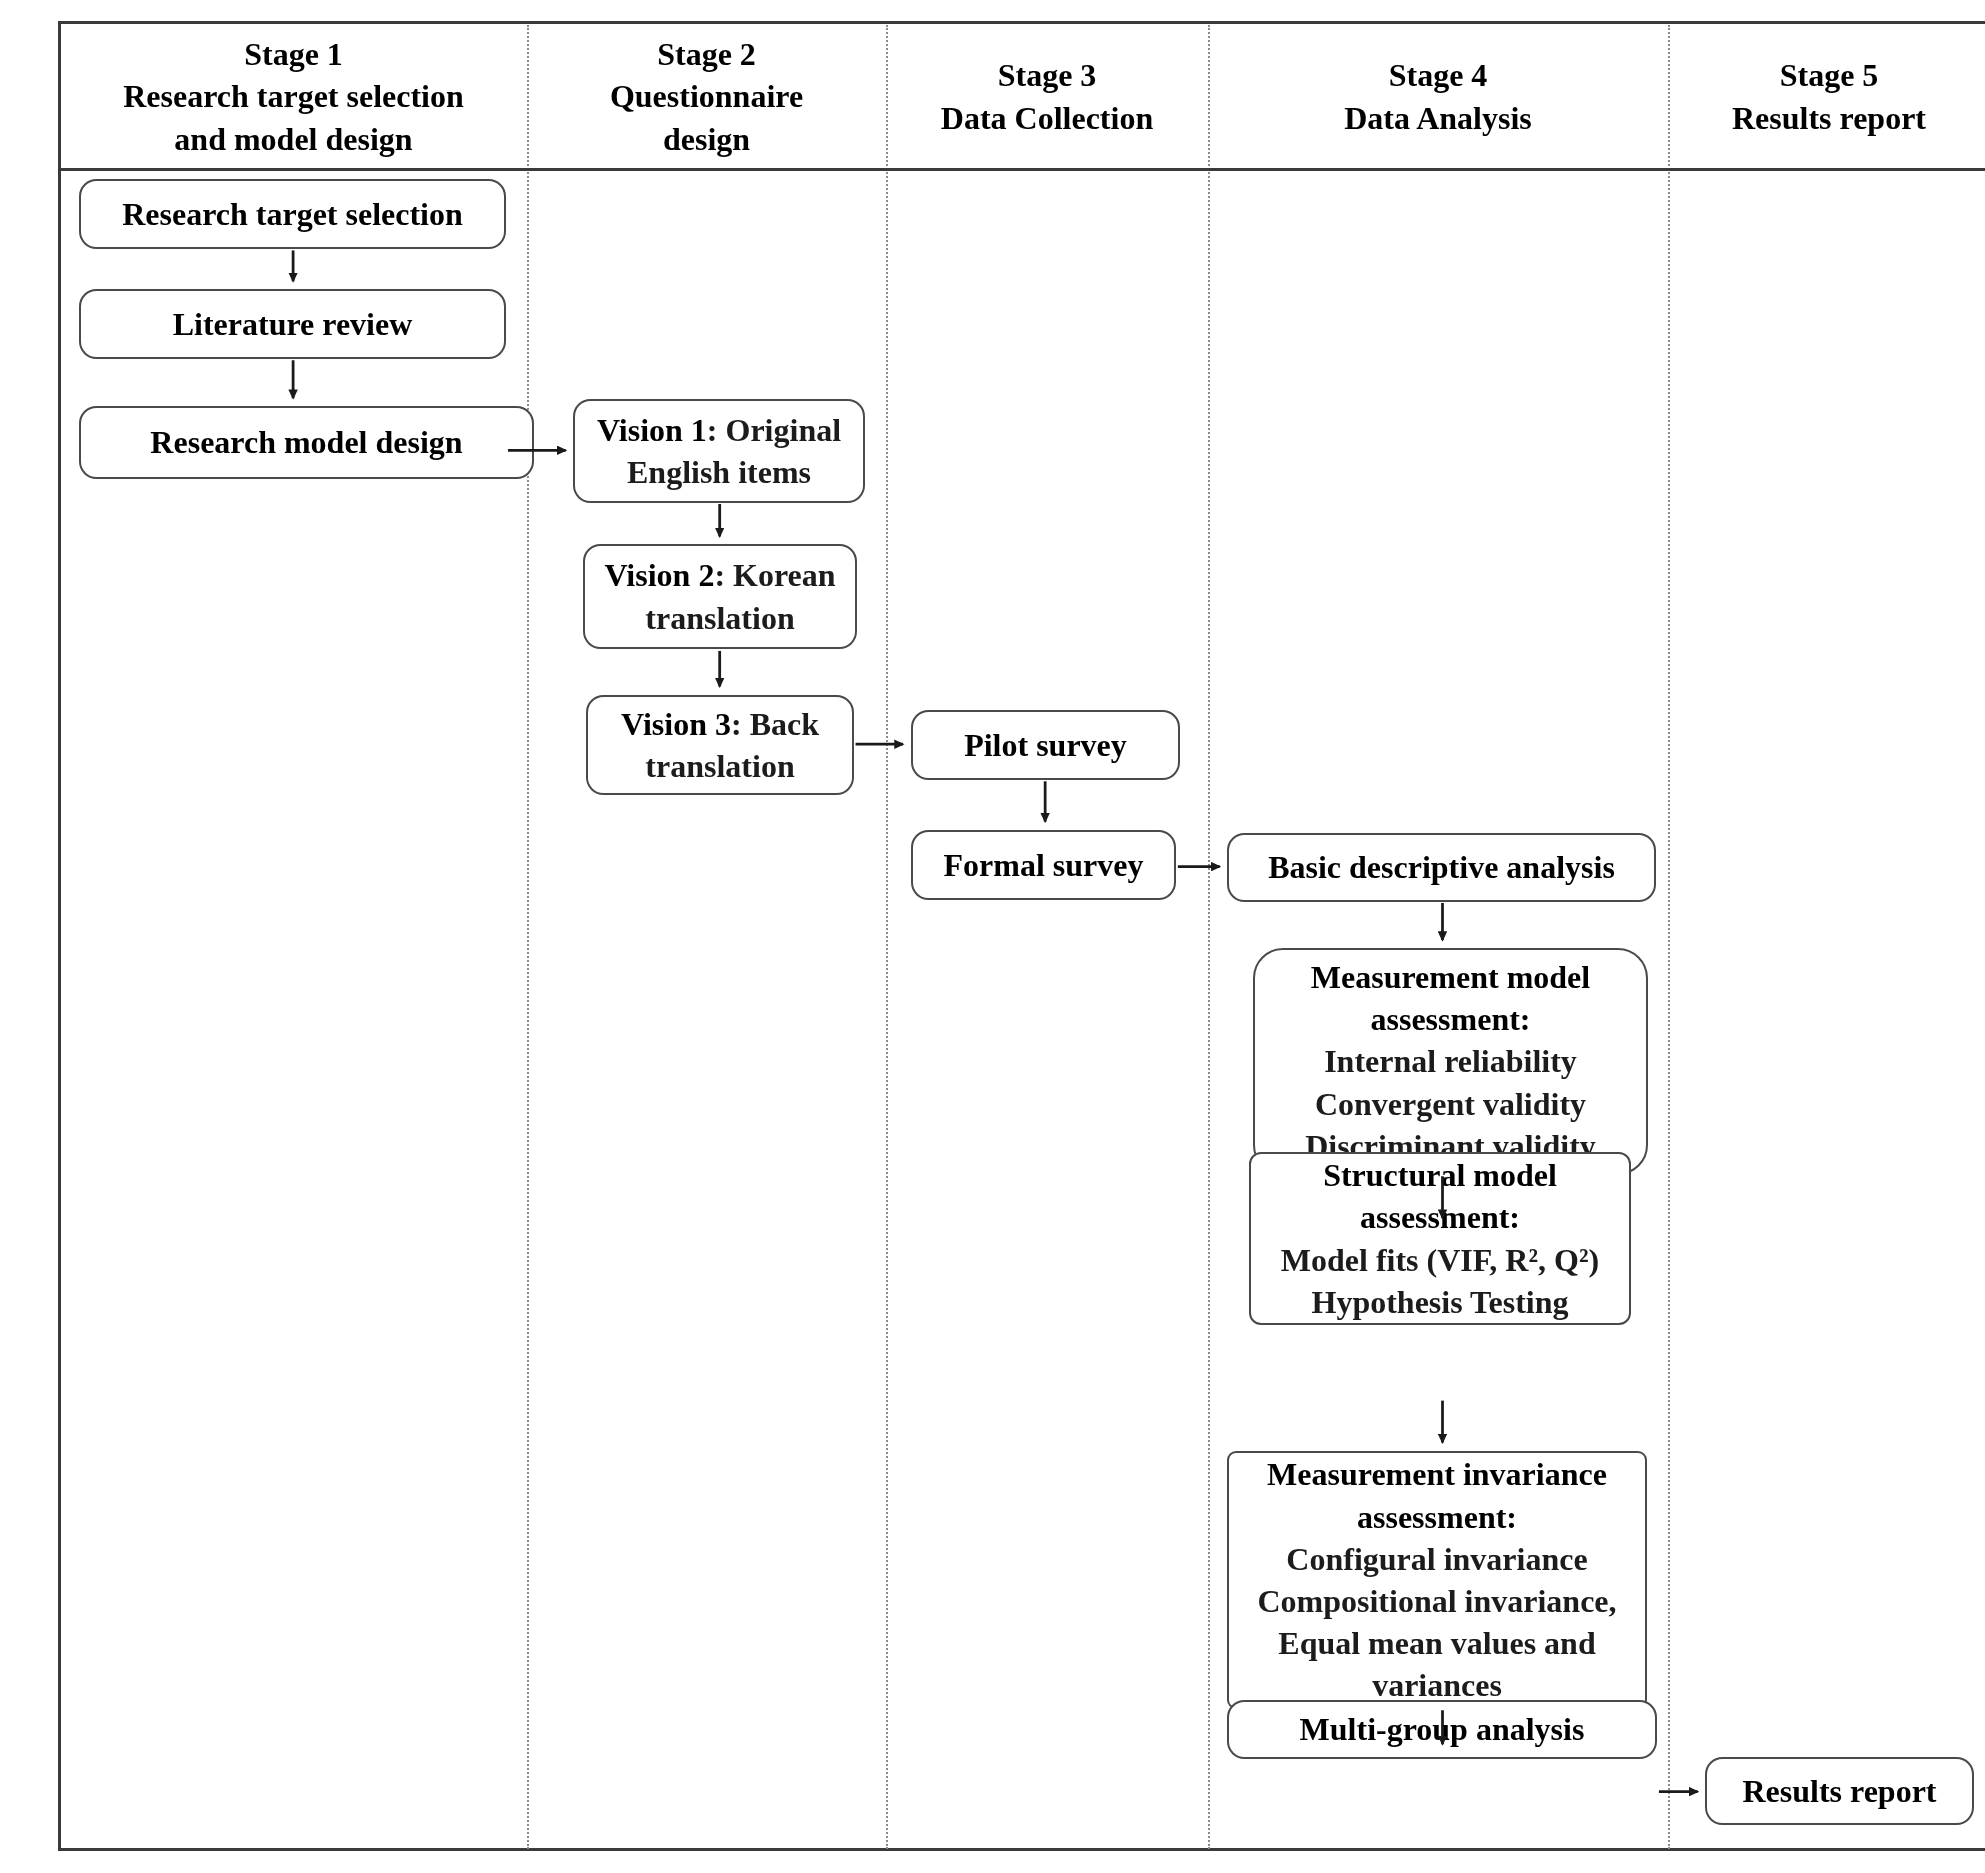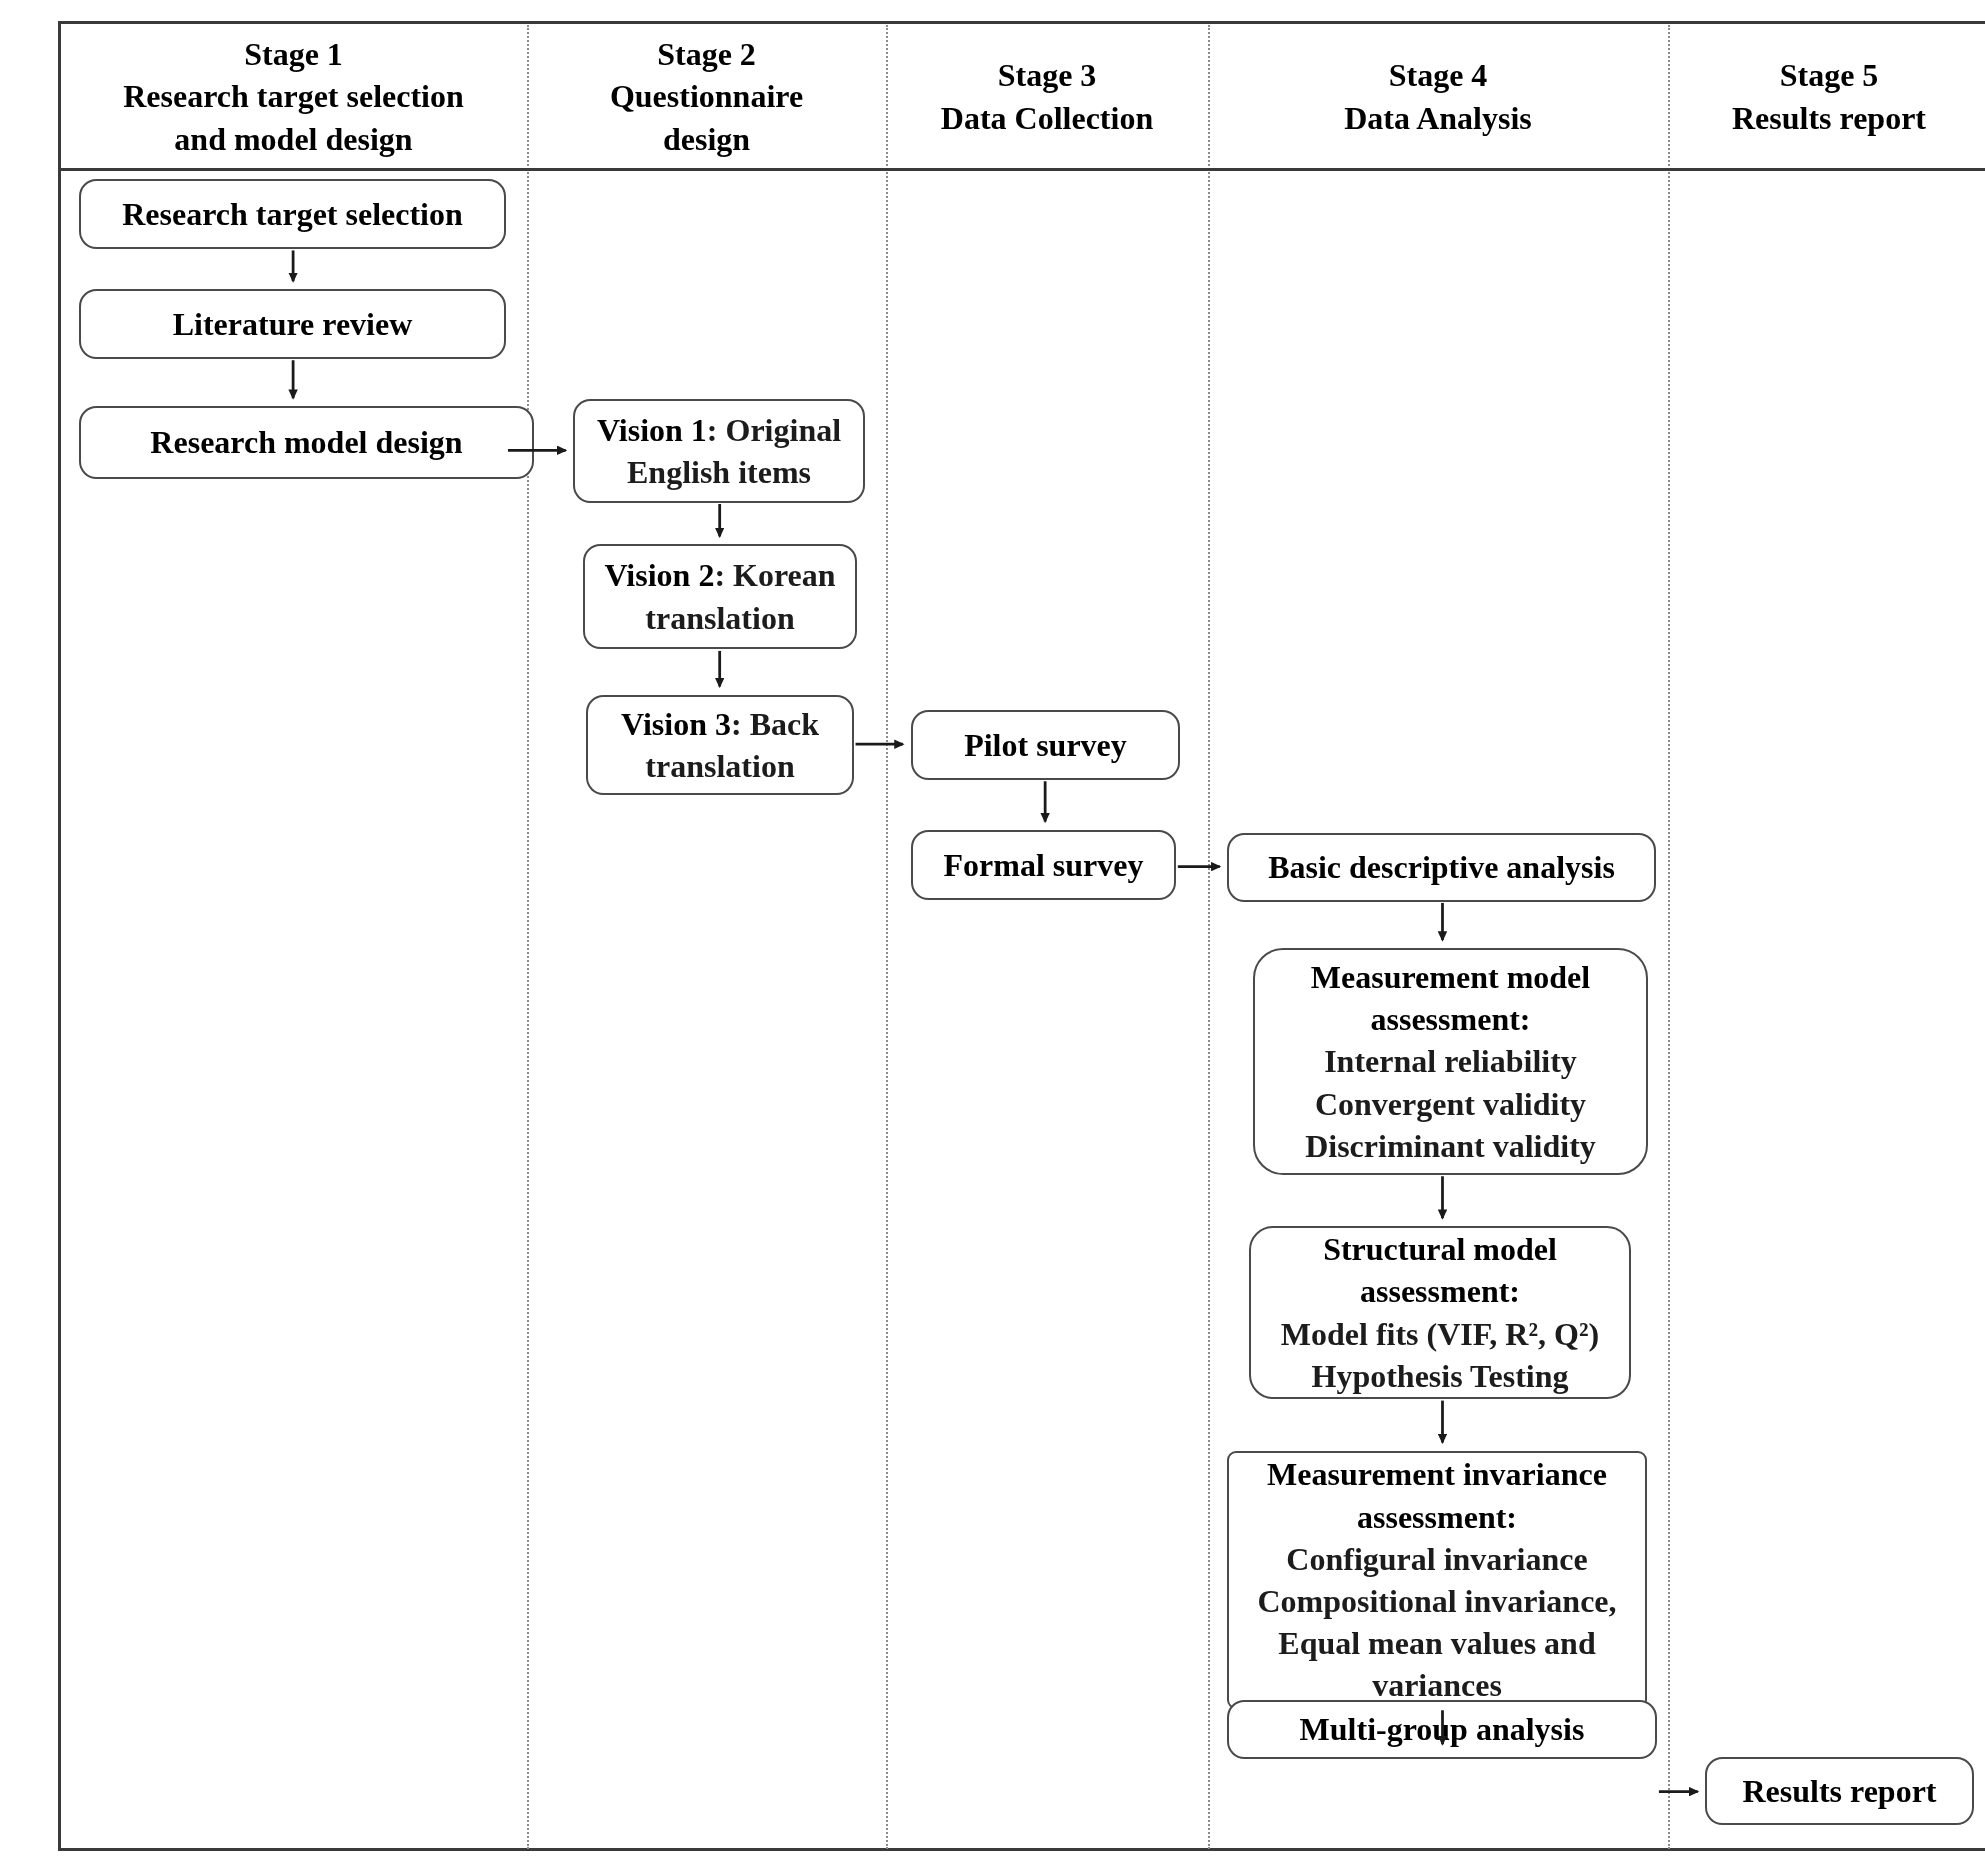--- a/index.html
+++ b/index.html
@@ -148,21 +148,21 @@
     <span class="bold-label">Basic descriptive analysis</span>
   </div>
 
   <div class="box" style="left:1221px;top:948px;width:395px;height:227px;border-radius:30px">
     <div class="bold-label">Measurement model assessment:</div>
     <div class="detail-line">Internal reliability</div>
     <div class="detail-line">Convergent validity</div>
     <div class="detail-line">Discriminant validity</div>
   </div>
 
-  <div class="box" style="left:1217px;top:1226px;width:382px;height:173px;border-radius:24px">
+  <div class="box" style="left:1217px;top:1152px;width:382px;height:173px;border-radius:12px">
     <div class="bold-label">Structural model assessment:</div>
     <div class="detail-line">Model fits (VIF, R², Q²)</div>
     <div class="detail-line">Hypothesis Testing</div>
   </div>
 
   <div class="box" style="left:1195px;top:1451px;width:420px;height:258px;border-radius:9px">
     <div class="bold-label">Measurement invariance assessment:</div>
     <div class="detail-line">Configural invariance</div>
     <div class="detail-line">Compositional invariance,</div>
     <div class="detail-line">Equal mean values and variances</div>

